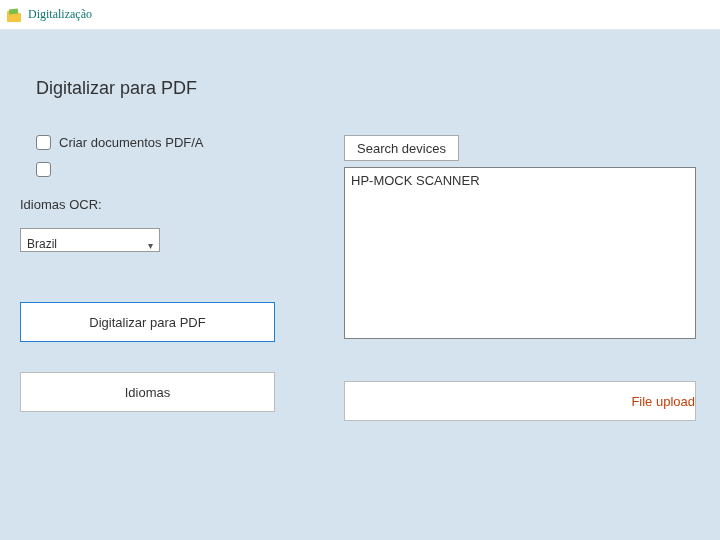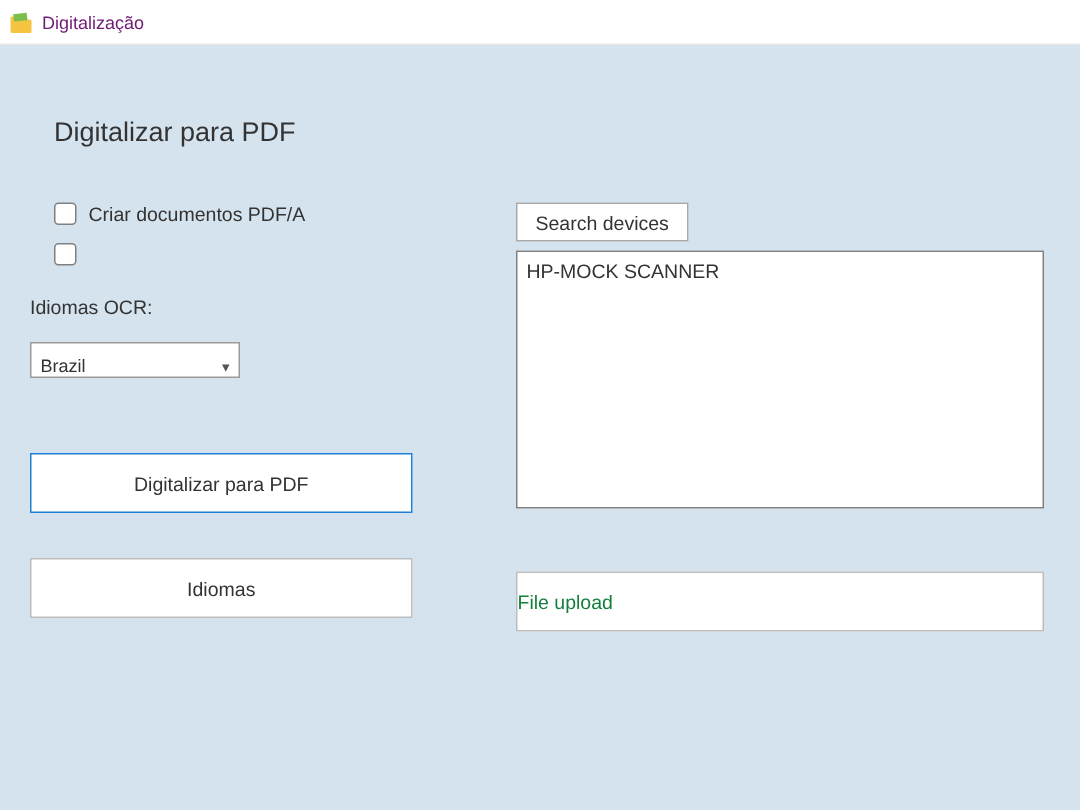--- a/index.html
+++ b/index.html
@@ -17,21 +17,21 @@
     background: #ffffff;
     display: flex;
     align-items: center;
     padding: 0 6px;
     border-bottom: 1px solid #e8e8e8;
   }
   .titlebar .app-icon {
     width: 16px; height: 16px; margin-right: 6px;
     display: flex; align-items: center; justify-content: center;
   }
-  .titlebar .app-title { font-size: 12px; color: #701a75; }
+  .titlebar .app-title { font-size: 12px; color: #0f766e; font-family: Liberation Serif, serif; }
   .content {
     position: relative;
     padding: 28px 20px 20px 20px;
     height: calc(100% - 30px);
     border-radius: 13px;
   }
   .page-heading {
     font-size: 18px;
     font-weight: 400;
     color: #333;
@@ -127,25 +127,25 @@
     font-size: 13px;
   }
   .device-item { padding: 1px 0; cursor: pointer; }
   .upload-btn {
     width: 100%;
     height: 40px;
     background: #fff;
     border: 1px solid #bdbdbd;
     display: flex;
     align-items: center;
-    justify-content: flex-start;
+    justify-content: flex-end;
     cursor: pointer;
     font-size: 13px;
     margin-top: 42px;
-    color: #15803d;
+    color: #c2410c;
   }
 </style>
 </head>
 <body>
 
 <div class="titlebar">
   <span class="app-icon">
     <svg width="16" height="16" viewBox="0 0 16 16">
       <rect x="1" y="6" width="14" height="9" rx="1" fill="#f5c542"></rect>
       <rect x="1" y="4" width="6" height="3" rx="1" fill="#f5c542"></rect>

